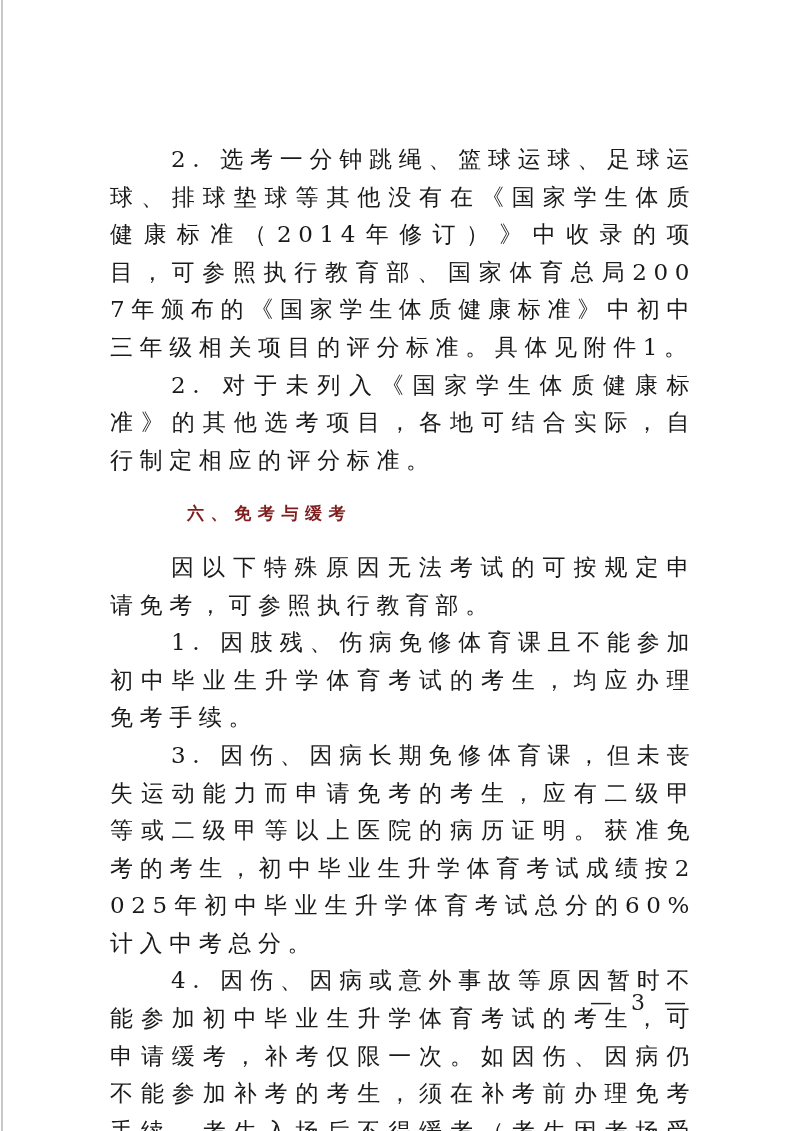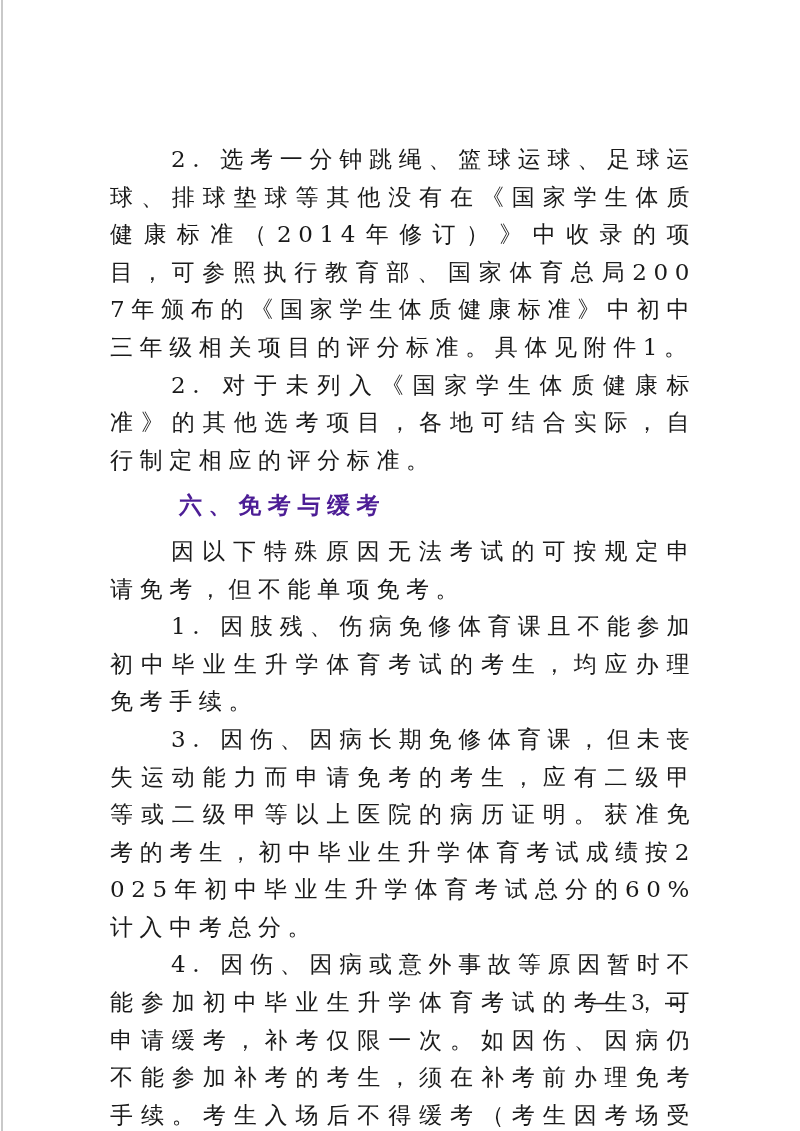--- a/index.html
+++ b/index.html
@@ -33,46 +33,46 @@
     margin: 0;
     font-size: 23px;
     line-height: 37.6px;
     letter-spacing: 6.6px;
     text-indent: 61px;
     text-align: justify;
     text-align-last: left;
     word-break: break-all;
   }
   .heading {
-    margin: 8px;
+    margin: 16px;
     font-family: "DejaVu Sans", "Liberation Sans", sans-serif;
-    font-size: 23px;
+    font-size: 17px;
     line-height: 37.6px;
     letter-spacing: 6.6px;
     text-indent: 61px;
     font-weight: bold;
-    color: #4c1d95;
+    color: #7f1d1d;
   }
   .page-number {
     position: absolute;
     top: 990px;
     right: 108px;
     font-size: 22px;
     letter-spacing: 6px;
     color: #222;
   }
 </style>
 </head>
 <body>
 
 <div class="left-edge"></div>
 
 <div class="page">
   <p class="para">2. 选考一分钟跳绳、篮球运球、足球运球、排球垫球等其他没有在《国家学生体质健康标准（2014年修订）》中收录的项目，可参照执行教育部、国家体育总局2007年颁布的《国家学生体质健康标准》中初中三年级相关项目的评分标准。具体见附件1。</p>
   <p class="para">2. 对于未列入《国家学生体质健康标准》的其他选考项目，各地可结合实际，自行制定相应的评分标准。</p>
   <p class="heading">六、免考与缓考</p>
-  <p class="para">因以下特殊原因无法考试的可按规定申请免考，但不能单项免考。</p>
+  <p class="para">因以下特殊原因无法考试的可按规定申请免考，可参照执行教育部。</p>
   <p class="para">1. 因肢残、伤病免修体育课且不能参加初中毕业生升学体育考试的考生，均应办理免考手续。</p>
   <p class="para">3. 因伤、因病长期免修体育课，但未丧失运动能力而申请免考的考生，应有二级甲等或二级甲等以上医院的病历证明。获准免考的考生，初中毕业生升学体育考试成绩按2025年初中毕业生升学体育考试总分的60%计入中考总分。</p>
   <p class="para">4. 因伤、因病或意外事故等原因暂时不能参加初中毕业生升学体育考试的考生，可申请缓考，补考仅限一次。如因伤、因病仍不能参加补考的考生，须在补考前办理免考手续。考生入场后不得缓考（考生因考场受伤除外）。因考场受伤办理缓考</p>
 </div>
 
 <div class="page-number">— 3 —</div>
 
 </body></html>

